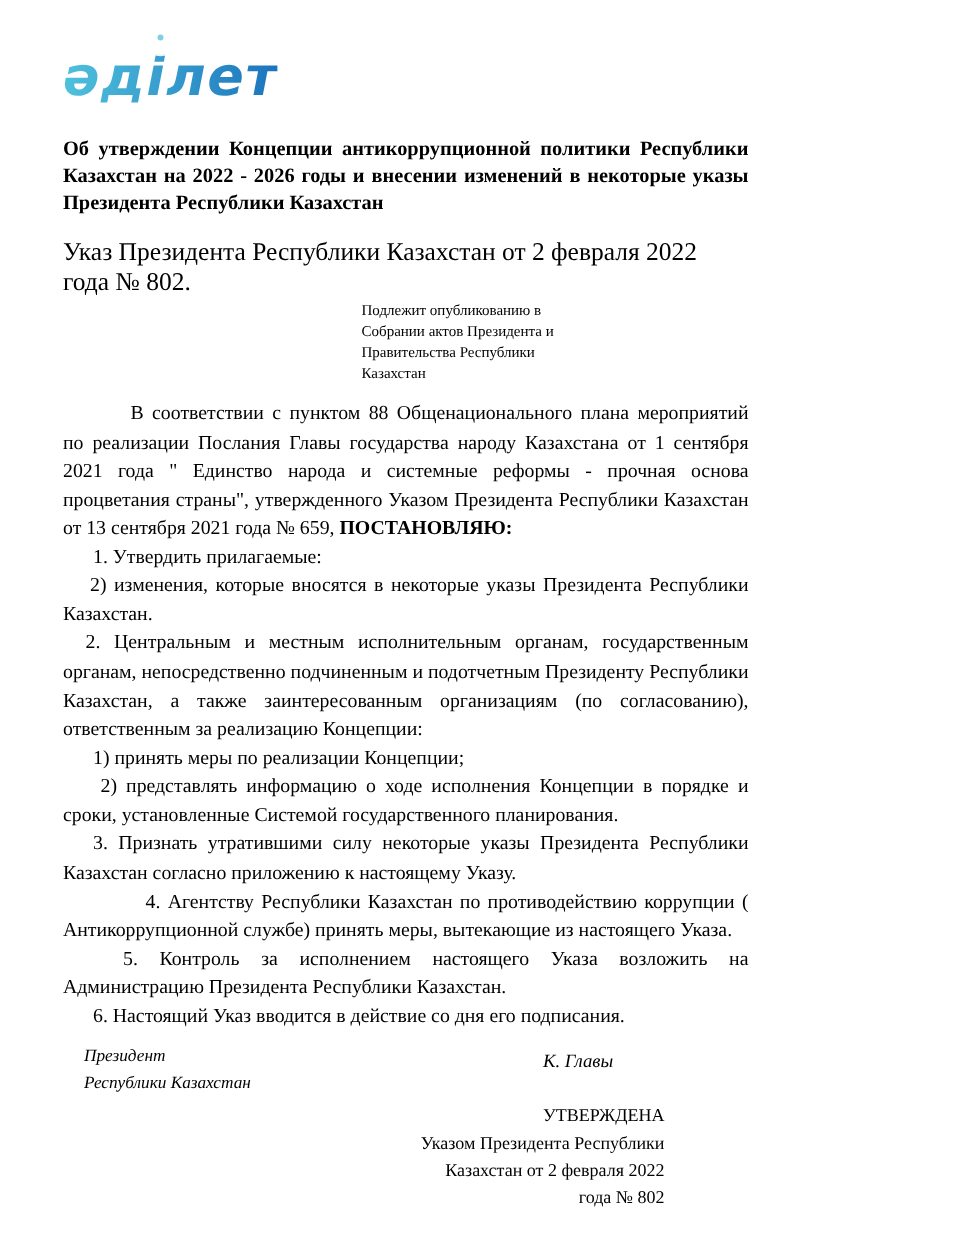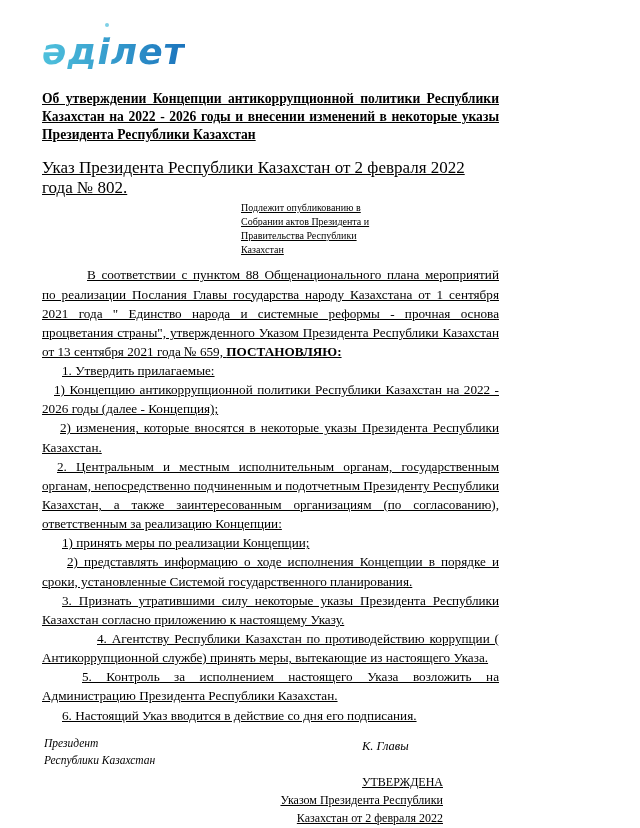--- a/index.html
+++ b/index.html
@@ -5,21 +5,21 @@
   :root{
     --logo-gradient-start:#4fc1dc;
     --logo-gradient-end:#1b74bd;
   }
   *{margin:0;padding:0;box-sizing:border-box;}
   html,body{background:#ffffff;}
   .page{
     width:541px;height:828px;background:#ffffff;color:#000;
     padding:28px 42px 0 42px;
     font-family:"Liberation Serif", serif;
-    position:relative;overflow:hidden;text-decoration:underline;
+    position:relative;overflow:hidden;
   }
   
   .logo{position:relative;width:190px;height:50px;margin-bottom:12px;cursor:pointer;}
   .logo-text{
     font-family:"DejaVu Sans", sans-serif;
     font-style:italic;font-weight:bold;font-size:36px;line-height:48px;
     letter-spacing:1px;
     background:linear-gradient(90deg,var(--logo-gradient-start),var(--logo-gradient-end));
     -webkit-background-clip:text;background-clip:text;color:transparent;
     display:inline-block;
@@ -43,21 +43,21 @@
   .ind18{text-indent:18px;}
   .ind20{text-indent:20px;}
   .ind25{text-indent:25px;}
   .ind40{text-indent:40px;}
   .ind45{text-indent:45px;}
   .ind55{text-indent:55px;}
   .para b{font-weight:bold;}
   
   .sign-row{position:relative;height:36px;margin-top:10px;}
   .signer{
-    position:absolute;left:2px;top:0;
+    position:absolute;left:14px;top:0;
     font-style:italic;font-size:11.5px;line-height:1.5;white-space:pre-line;
   }
   .sign-name{position:absolute;left:320px;top:4px;font-style:italic;font-size:12.5px;}
   
   .approval{
     font-size:12px;line-height:1.52;text-align:right;
     width:212px;margin:2px 56px 0 auto;white-space:pre-line;
   }
 </style>
 </head>
@@ -78,21 +78,20 @@
   <h1 class="doc-title">Об утверждении Концепции антикоррупционной политики Республики Казахстан на 2022 - 2026 годы и внесении изменений в некоторые указы Президента Республики Казахстан</h1>
   <p class="doc-subtitle">Указ Президента Республики Казахстан от 2 февраля 2022 года № 802.</p>
   <div class="pub-note">Подлежит опубликованию в
 Собрании актов Президента и
 Правительства Республики
 Казахстан</div>
 
   <div class="body-text">
     <p class="para ind45"><span>В соответствии с пунктом 88 Общенационального плана мероприятий по реализации Послания Главы государства народу Казахстана от 1 сентября 2021 года " Единство народа и системные реформы - прочная основа процветания страны", утвержденного Указом Президента Республики Казахстан от 13 сентября 2021 года № 659, </span><b>ПОСТАНОВЛЯЮ:</b></p>
     <p class="para ind20">1. Утвердить прилагаемые:</p>
-    <p class="para ind12">1) Концепцию антикоррупционной политики Республики Казахстан на 2022 - 2026 годы (далее - Концепция);</p>
     <p class="para ind18">2) изменения, которые вносятся в некоторые указы Президента Республики Казахстан.</p>
     <p class="para ind15">2. Центральным и местным исполнительным органам, государственным органам, непосредственно подчиненным и подотчетным Президенту Республики Казахстан, а также заинтересованным организациям (по согласованию), ответственным за реализацию Концепции:</p>
     <p class="para ind20">1) принять меры по реализации Концепции;</p>
     <p class="para ind25">2) представлять информацию о ходе исполнения Концепции в порядке и сроки, установленные Системой государственного планирования.</p>
     <p class="para ind20">3. Признать утратившими силу некоторые указы Президента Республики Казахстан согласно приложению к настоящему Указу.</p>
     <p class="para ind55">4. Агентству Республики Казахстан по противодействию коррупции ( Антикоррупционной службе) принять меры, вытекающие из настоящего Указа.</p>
     <p class="para ind40">5. Контроль за исполнением настоящего Указа возложить на Администрацию Президента Республики Казахстан.</p>
     <p class="para ind20">6. Настоящий Указ вводится в действие со дня его подписания.</p>
   </div>
 

